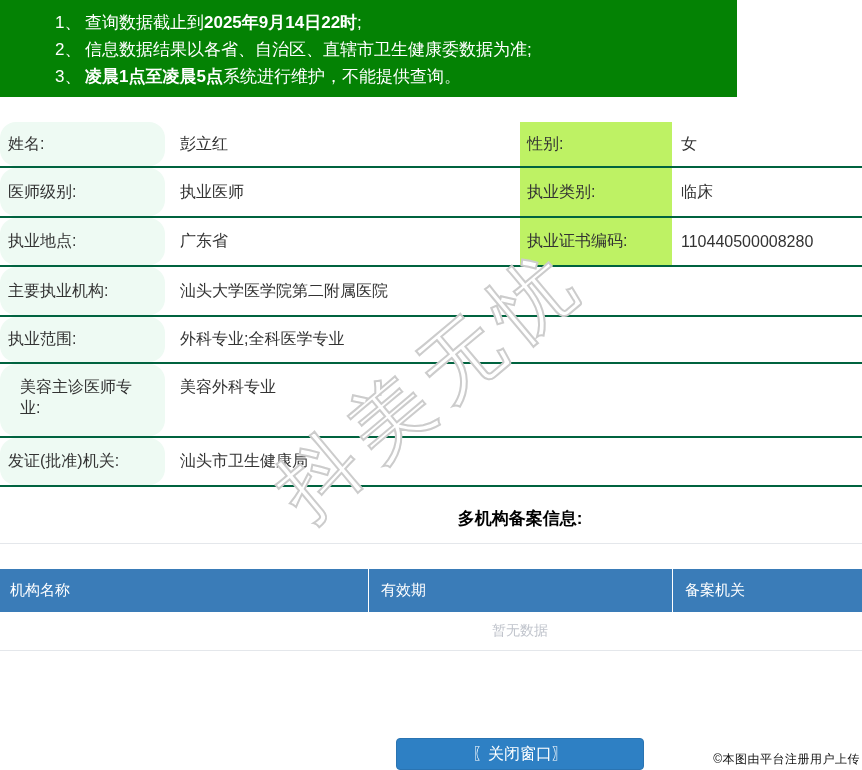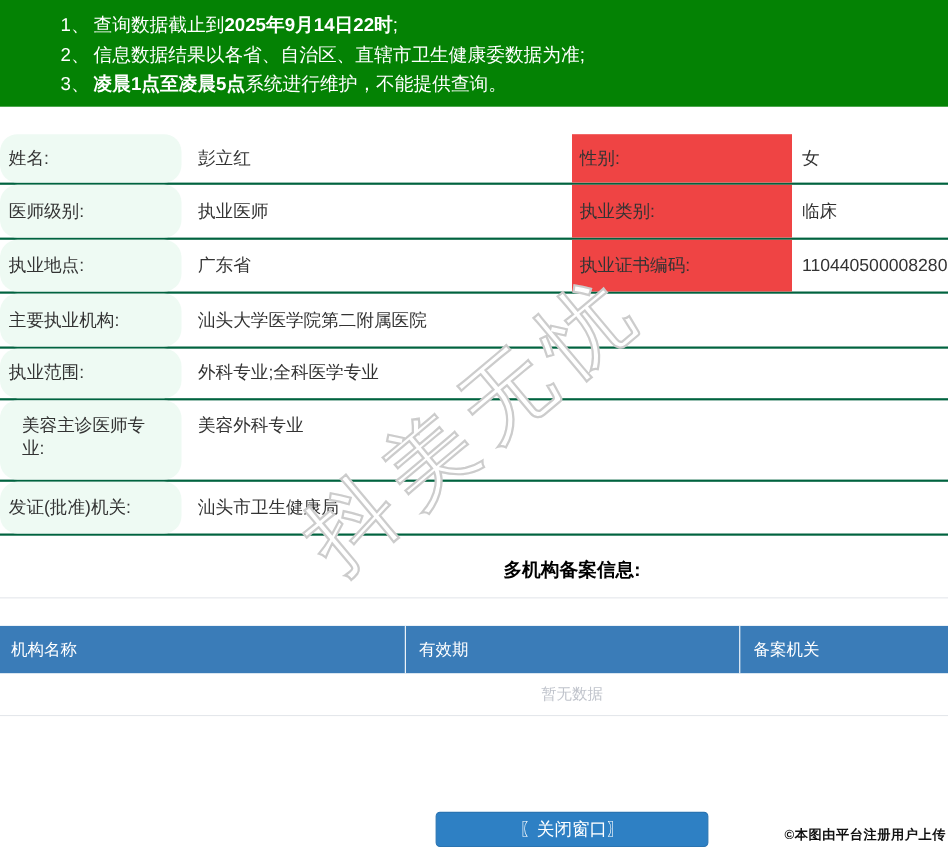--- a/index.html
+++ b/index.html
@@ -7,21 +7,21 @@
   .page {
     position:relative;
     width:862px; height:770px;
     overflow:hidden;
     background:#fff;
     font-family:"Liberation Sans", sans-serif;
     color:#333;
   }
   
   .banner {
-    width:862px; height:97px;
+    width:737px; height:97px;
     background:#048204;
     color:#fff;
     padding:9px 20px 7px 55px;
     font-size:17px;
     line-height:27px;
   }
   .notice-num { display:inline-block; min-width:30px; }
   .banner b { font-weight:bold; }
 
   
@@ -38,22 +38,22 @@
   .h46{height:46px}.h50{height:50px}.h49{height:49px}.h47{height:47px}.h74{height:74px}
   .lcell {
     width:165px; align-self:stretch;
     background:#eefaf3;
     display:flex; align-items:center;
     padding-left:8px;
     border-radius:16px;
   }
   .vcell { width:355px; padding-left:15px; }
   .lcell2 {
-    width:200px; align-self:stretch;
-    background:#ef4444;
+    width:152px; align-self:stretch;
+    background:#bef264;
     display:flex; align-items:center;
     padding-left:7px;
   }
   .vcell2 { flex:1; padding-left:9px; }
   .vwide { flex:1; padding-left:15px; }
   .irow.tall { align-items:flex-start; }
   .irow.tall .lcell { align-items:flex-start; padding-top:13px; }
   .irow.tall .vwide { padding-top:13px; }
   .wrap-label { display:inline-block; max-width:122px;margin-left:12px; }
 
@@ -118,21 +118,21 @@
     color:#ffffff;
     -webkit-text-stroke:2px #cccccc;
     text-shadow:0 0 1px #cccccc;
     z-index:30;
     pointer-events:none;
   }
   .corner-note {
     position:absolute;
     right:2px; bottom:2px;
     font-size:12px;
-    font-weight:bold;
+    font-weight:normal;
     color:#111;
     letter-spacing:0.5px;
     text-shadow:-1px 0 #fff, 1px 0 #fff, 0 -1px #fff, 0 1px #fff;
     z-index:40;
   }
 </style>
 </head>
 <body>
 
 <div class="page">

